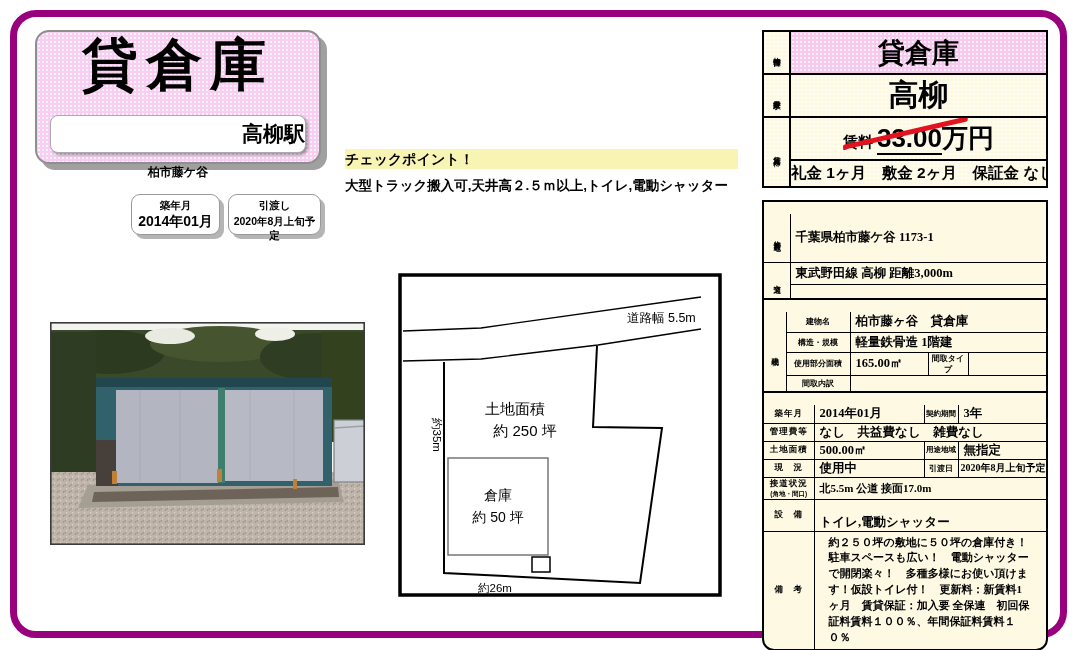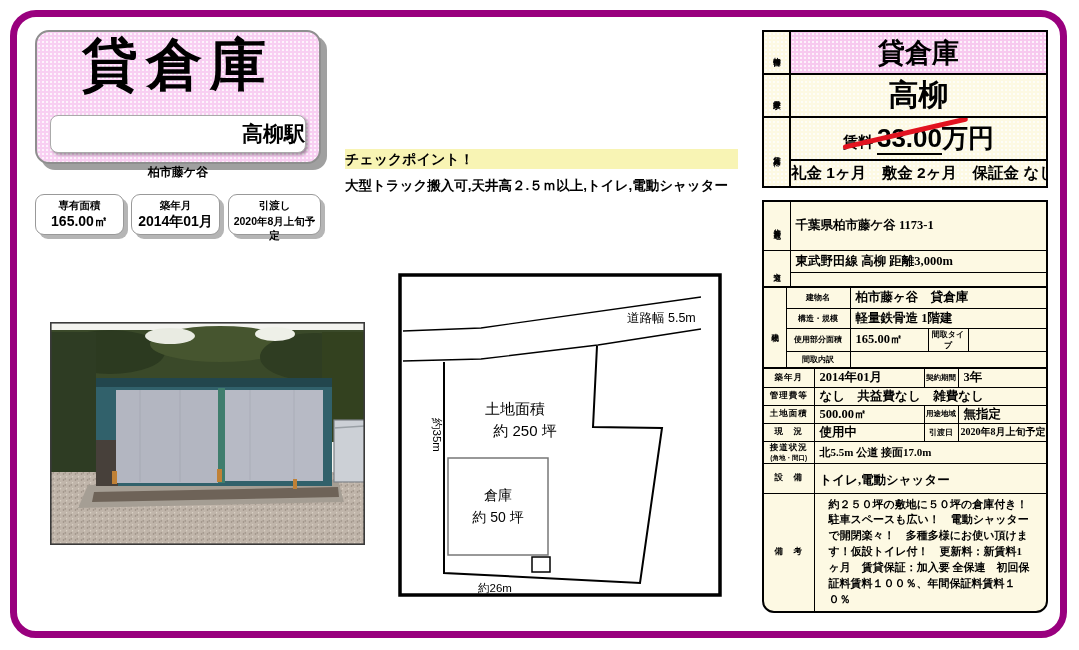--- a/index.html
+++ b/index.html
@@ -49,49 +49,45 @@
   .rent-u { font-size:26px; font-weight:bold; }
   .slash { position:absolute; left:52px; top:27px; width:128px; height:5px; background:#E2131F;
     border-radius:3px; transform:rotate(-13deg); transform-origin:left center; }
   .terms { font-size:15.5px; font-weight:bold; text-align:center; white-space:nowrap; }
 
   
   .dc { position:absolute; left:762px; top:200px; width:286px; border:2px solid #000;
     border-radius:0 0 12px 12px; overflow:hidden; background-color:#FDF9E3; }
   .dc-sec { border-top:2px solid #000; }
   .dc-sec:first-child { border-top:none; }
-  .dc table { border-collapse:collapse; border-style:hidden; width:100%; table-layout:fixed; }
+  .dc table { border-collapse:collapse; border-style:hidden; width:100%; table-layout:fixed;margin-top:12px; }
   .dc td { border:1.5px solid #000; overflow:hidden; vertical-align:middle; }
   .lab { font-size:8.5px; font-weight:bold; text-align:center; letter-spacing:1px; }
   .lab .sub { display:block; font-size:6.5px; letter-spacing:0; }
   .slab { font-size:8px; font-weight:bold; text-align:center; }
   .val { font-family:"Liberation Serif", serif; font-size:12.5px; font-weight:bold; padding:0 5px; white-space:nowrap; }
   .val.sm { font-size:10px; padding:0 2px; }
-  .val.top { vertical-align:top; padding-top:8px; }
+  .val.top { vertical-align:top; padding-top:14px; }
   .remarks { font-family:"Liberation Serif", serif; font-size:11px; font-weight:bold;
     line-height:1.45; white-space:normal; padding:3px 14px; vertical-align:top; }
   .h48{height:48px}.h22{height:22px}.h14{height:14px}.h20{height:20px}.h16{height:16px}
   .h18{height:18px}.h30{height:30px}.h90{height:92px}
 </style>
 </head>
 <body>
 
 <div class="page">
   <div class="page-frame"></div>
 
   <div class="title-box dotted">
     <div class="title-main">貸倉庫</div>
     <div class="station-box">高柳駅</div>
   </div>
   <div class="area-name">柏市藤ケ谷</div>
 
-  <div class="stat-box" style="left:35px;width:89px;">
-    <div class="stat-label">専有面積</div>
-    <div class="stat-value">165.00㎡</div>
-  </div>
   <div class="stat-box" style="left:131px;width:89px;">
     <div class="stat-label">築年月</div>
     <div class="stat-value">2014年01月</div>
   </div>
   <div class="stat-box" style="left:228px;width:93px;">
     <div class="stat-label">引渡し</div>
     <div class="stat-value small">2020年8月上旬予定</div>
   </div>
 
   <div class="cp-band">

